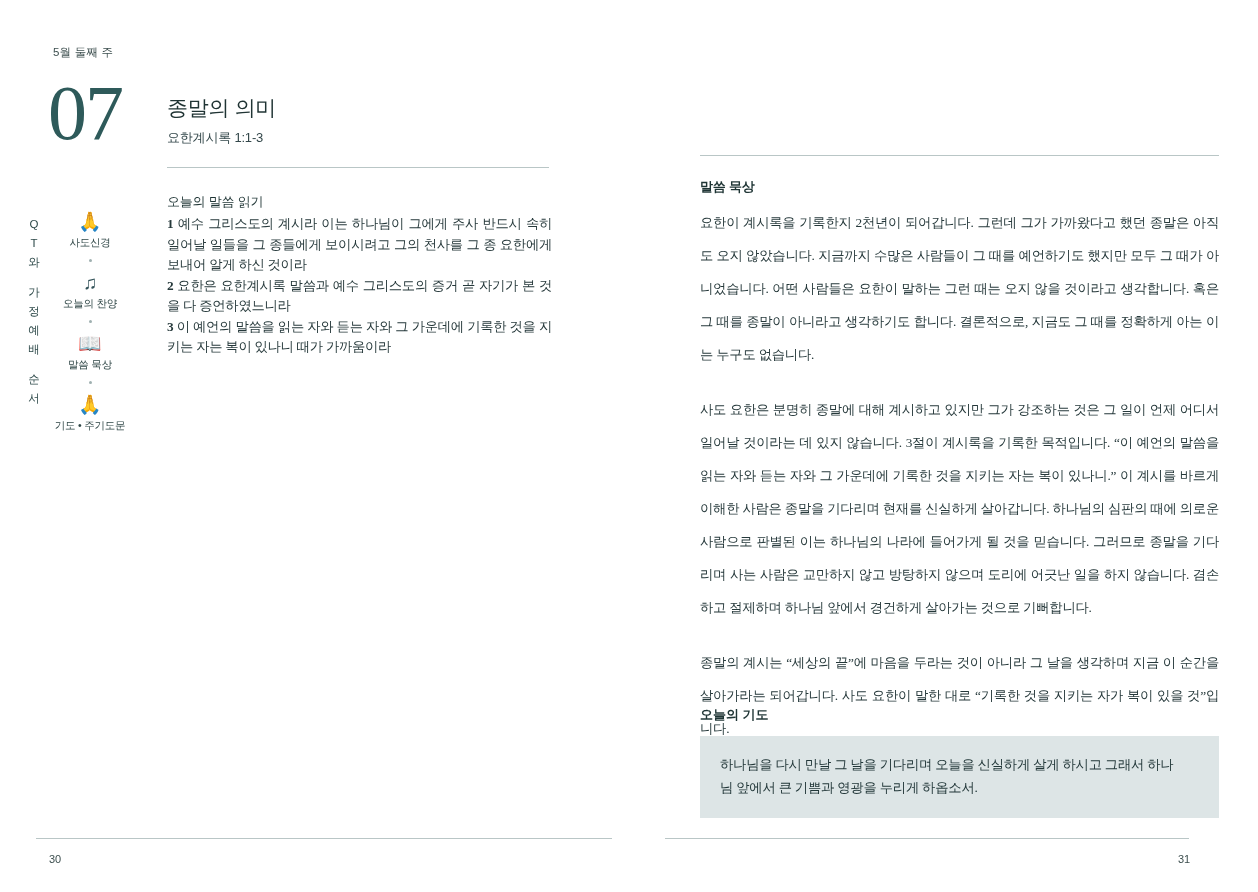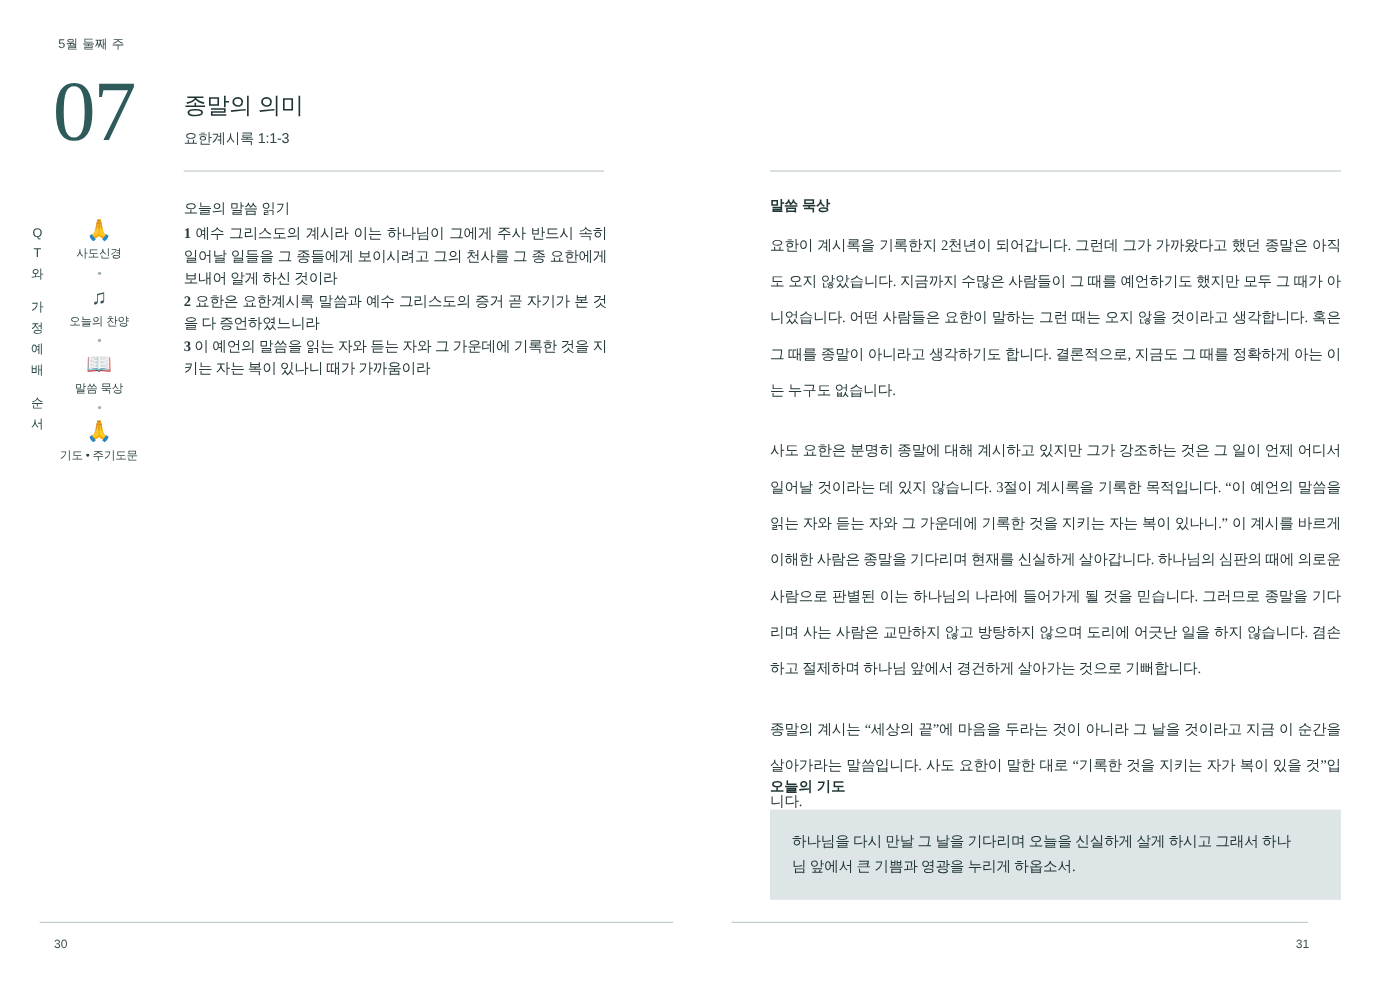--- a/index.html
+++ b/index.html
@@ -14,21 +14,21 @@
   }
   .page {
     position: relative;
     width: 1258px;
     height: 892px;
   }
 
   
   .left-page {
     position: absolute;
-    left: 0; top: 0;
+    left: 0; top: 12px;
     width: 629px; height: 756px;
   }
   .week-label {
     position: absolute;
     left: 53px; top: 33px;
     font-size: 11.5px;
     color: #3d4f4f;
     letter-spacing: 0.2px;
   }
   .big-number {
@@ -285,21 +285,21 @@
   </div>
 
   <div class="right-page">
 
     <div class="right-rule"></div>
 
     <div class="meditation">
       <div class="med-head">말씀 묵상</div>
       <p class="med-p">요한이 계시록을 기록한지 2천년이 되어갑니다. 그런데 그가 가까왔다고 했던 종말은 아직도 오지 않았습니다. 지금까지 수많은 사람들이 그 때를 예언하기도 했지만 모두 그 때가 아니었습니다. 어떤 사람들은 요한이 말하는 그런 때는 오지 않을 것이라고 생각합니다. 혹은 그 때를 종말이 아니라고 생각하기도 합니다. 결론적으로, 지금도 그 때를 정확하게 아는 이는 누구도 없습니다.</p>
       <p class="med-p">사도 요한은 분명히 종말에 대해 계시하고 있지만 그가 강조하는 것은 그 일이 언제 어디서 일어날 것이라는 데 있지 않습니다. 3절이 계시록을 기록한 목적입니다. “이 예언의 말씀을 읽는 자와 듣는 자와 그 가운데에 기록한 것을 지키는 자는 복이 있나니.” 이 계시를 바르게 이해한 사람은 종말을 기다리며 현재를 신실하게 살아갑니다. 하나님의 심판의 때에 의로운 사람으로 판별된 이는 하나님의 나라에 들어가게 될 것을 믿습니다. 그러므로 종말을 기다리며 사는 사람은 교만하지 않고 방탕하지 않으며 도리에 어긋난 일을 하지 않습니다. 겸손하고 절제하며 하나님 앞에서 경건하게 살아가는 것으로 기뻐합니다.</p>
-      <p class="med-p">종말의 계시는 “세상의 끝”에 마음을 두라는 것이 아니라 그 날을 것이라고 지금 이 순간을 살아가라는 말씀입니다. 사도 요한이 말한 대로 “기록한 것을 지키는 자가 복이 있을 것”입니다.</p>
+      <p class="med-p">종말의 계시는 “세상의 끝”에 마음을 두라는 것이 아니라 그 날을 생각하며 지금 이 순간을 살아가라는 되어갑니다. 사도 요한이 말한 대로 “기록한 것을 지키는 자가 복이 있을 것”입니다.</p>
     </div>
 
     <div class="prayer-block">
       <div class="prayer-head">오늘의 기도</div>
       <div class="prayer-box">
         <p class="prayer-text">하나님을 다시 만날 그 날을 기다리며 오늘을 신실하게 살게 하시고 그래서 하나님 앞에서 큰 기쁨과 영광을 누리게 하옵소서.</p>
       </div>
     </div>
 
   </div>

